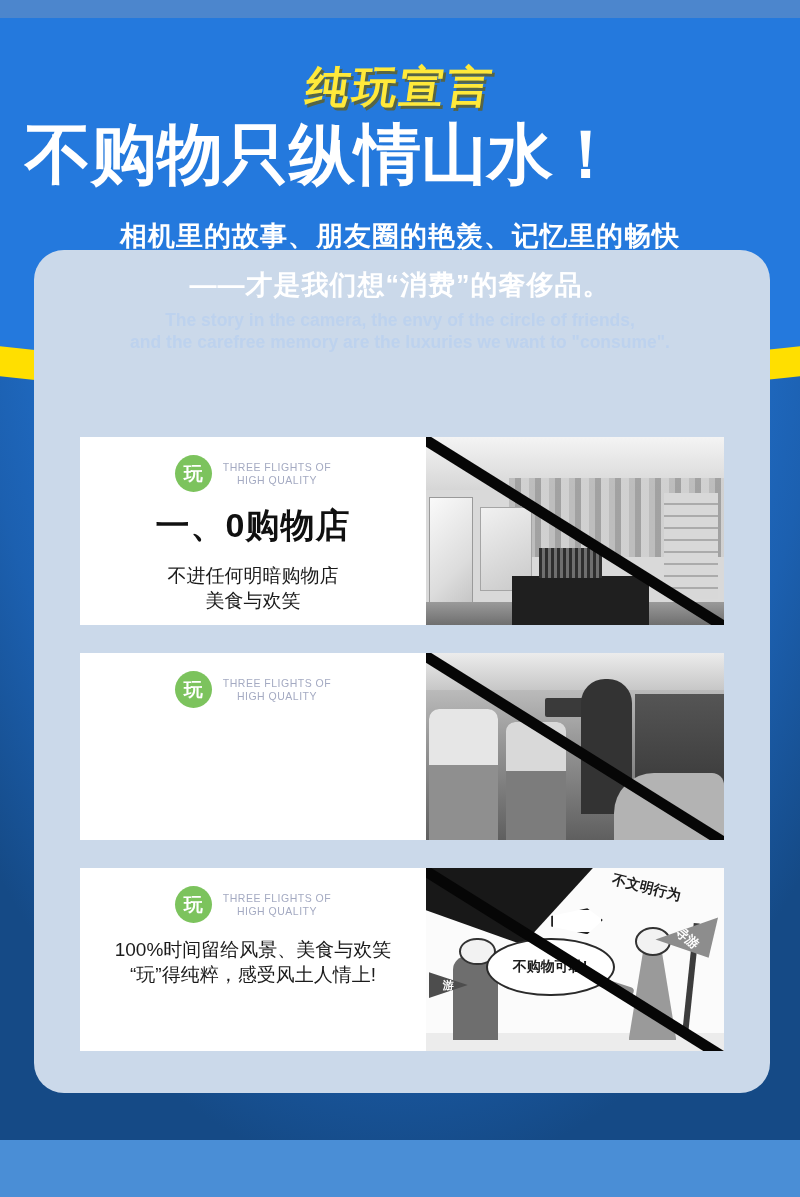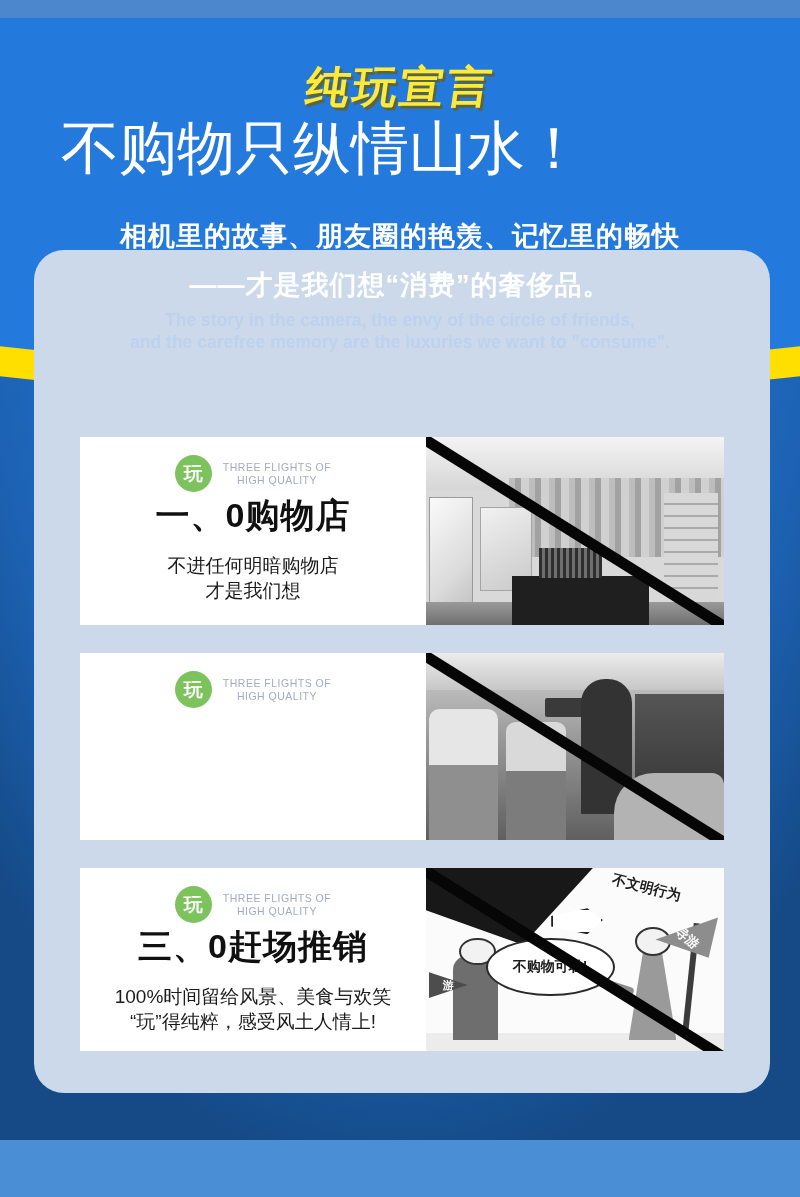--- a/index.html
+++ b/index.html
@@ -9,37 +9,37 @@
   
   .ellipse{position:absolute;left:50%;transform:translateX(-50%);width:2400px;height:760px;border-radius:50%;}
   .ellipse-yellow{top:-362px;background:#ffdf00;}
   .ellipse-blue{top:-392px;background:linear-gradient(90deg,#2270cf 0%,#2479dd 10%,#2479dd 90%,#2270cf 100%);}
   .top-strip{position:absolute;left:0;top:0;width:800px;height:18px;background:#4c86cd;z-index:6;}
   .bottom-strip{position:absolute;left:0;top:1140px;width:800px;height:57px;background:#4a8ed6;z-index:6;}
   
   .header-text{position:absolute;left:0;top:0;width:800px;z-index:5;text-align:center;color:#fff;}
   .slogan-badge{position:absolute;left:0;top:58px;width:800px;font-size:44px;font-weight:800;letter-spacing:3px;
     color:#ffe93a;transform:skewX(-8deg);text-shadow:3px 3px 0 rgba(96,98,42,0.85);}
-  .main-title{position:absolute;left:0;top:110px;width:644px;font-size:58px;font-weight:400;letter-spacing:0px;color:#ffffff;}
+  .main-title{position:absolute;left:0;top:110px;width:644px;font-size:66px;font-weight:700;letter-spacing:0px;color:#ffffff;}
   .sub1{position:absolute;left:0;top:218px;width:800px;font-size:27px;font-weight:700;letter-spacing:1px;}
   .sub2{position:absolute;left:0;top:267px;width:800px;font-size:27px;font-weight:700;letter-spacing:1px;}
   .eng{position:absolute;left:0;top:309px;width:800px;font-size:17.5px;line-height:22px;font-weight:700;color:#bdd2ee;}
   
   .panel{position:absolute;left:34px;top:250px;width:736px;height:843px;background:#cbd9ea;border-radius:30px;z-index:1;}
   .cards{box-sizing:border-box;padding-top:187px;display:flex;flex-direction:column;align-items:center;gap:28px;}
   .card{width:644px;background:#ffffff;display:flex;overflow:hidden;}
   .card-1{height:188px;}
   .card-2{height:187px;}
   .card-3{height:183px;}
   .card-left{width:346px;box-sizing:border-box;padding-top:18px;display:flex;flex-direction:column;align-items:center;}
   .badge-row{display:flex;align-items:center;gap:11px;}
   .badge-circle{width:37px;height:37px;border-radius:50%;background:#7cc35d;color:#fff;font-size:19px;font-weight:700;
     display:flex;align-items:center;justify-content:center;}
   .badge-caption{font-size:10.5px;line-height:13px;color:#a4aac2;letter-spacing:.5px;text-align:center;}
-  .card-heading{margin-top:1px;font-size:34px;font-weight:800;color:#101010;letter-spacing:1px;white-space:nowrap;}
+  .card-heading{margin-top:11px;font-size:34px;font-weight:800;color:#101010;letter-spacing:1px;white-space:nowrap;}
   .card-lines{margin-top:14px;font-size:19px;line-height:25px;color:#1b1b1b;text-align:center;}
   
   .card-media{position:relative;width:298px;height:100%;overflow:hidden;background:#d9d9d9;}
   .card-media *{position:absolute;}
   .strike{left:-6px;top:-7px;width:385px;height:11px;background:#060606;transform-origin:0 0;transform:rotate(32deg);z-index:9;}
   
   .sc1-ceiling{left:0;top:0;width:100%;height:28%;background:linear-gradient(#f4f4f4,#d6d6d6);}
   .sc1-shelves{left:28%;top:22%;width:72%;height:42%;
     background:repeating-linear-gradient(90deg,#b8b8b8 0 6px,#989898 6px 12px,#cfcfcf 12px 20px);opacity:.85;}
   .sc1-poster1{left:1%;top:32%;width:14%;height:66%;background:linear-gradient(135deg,#fafafa 0%,#dcdcdc 60%,#bcbcbc 100%);border:1px solid #9a9a9a;}
@@ -98,21 +98,21 @@
           <div class="badge-row">
             <div class="badge-circle">玩</div>
             <div class="badge-caption">
               <div>THREE FLIGHTS OF</div>
               <div>HIGH QUALITY</div>
             </div>
           </div>
           <div class="card-heading">一、0购物店</div>
           <div class="card-lines">
             <div>不进任何明暗购物店</div>
-            <div>才是我们想</div>
+            <div>美食与欢笑</div>
           </div>
         </div>
         <div class="card-media">
           <div class="sc1-ceiling"></div>
           <div class="sc1-shelves"></div>
           <div class="sc1-poster1"></div>
           <div class="sc1-poster2"></div>
           <div class="sc1-shelf-right"></div>
           <div class="sc1-floor"></div>
           <div class="sc1-counter"></div>
@@ -148,21 +148,20 @@
 
       <div class="card card-3">
         <div class="card-left">
           <div class="badge-row">
             <div class="badge-circle">玩</div>
             <div class="badge-caption">
               <div>THREE FLIGHTS OF</div>
               <div>HIGH QUALITY</div>
             </div>
           </div>
-          <div class="card-heading">三、0赶场推销</div>
           <div class="card-lines">
             <div>100%时间留给风景、美食与欢笑</div>
             <div>“玩”得纯粹，感受风土人情上!</div>
           </div>
         </div>
         <div class="card-media">
           <div class="sc3-bg"></div>
           <div class="sc3-floor"></div>
           <div class="sc3-sleeve"></div>
           <div class="sc3-hand"></div>

